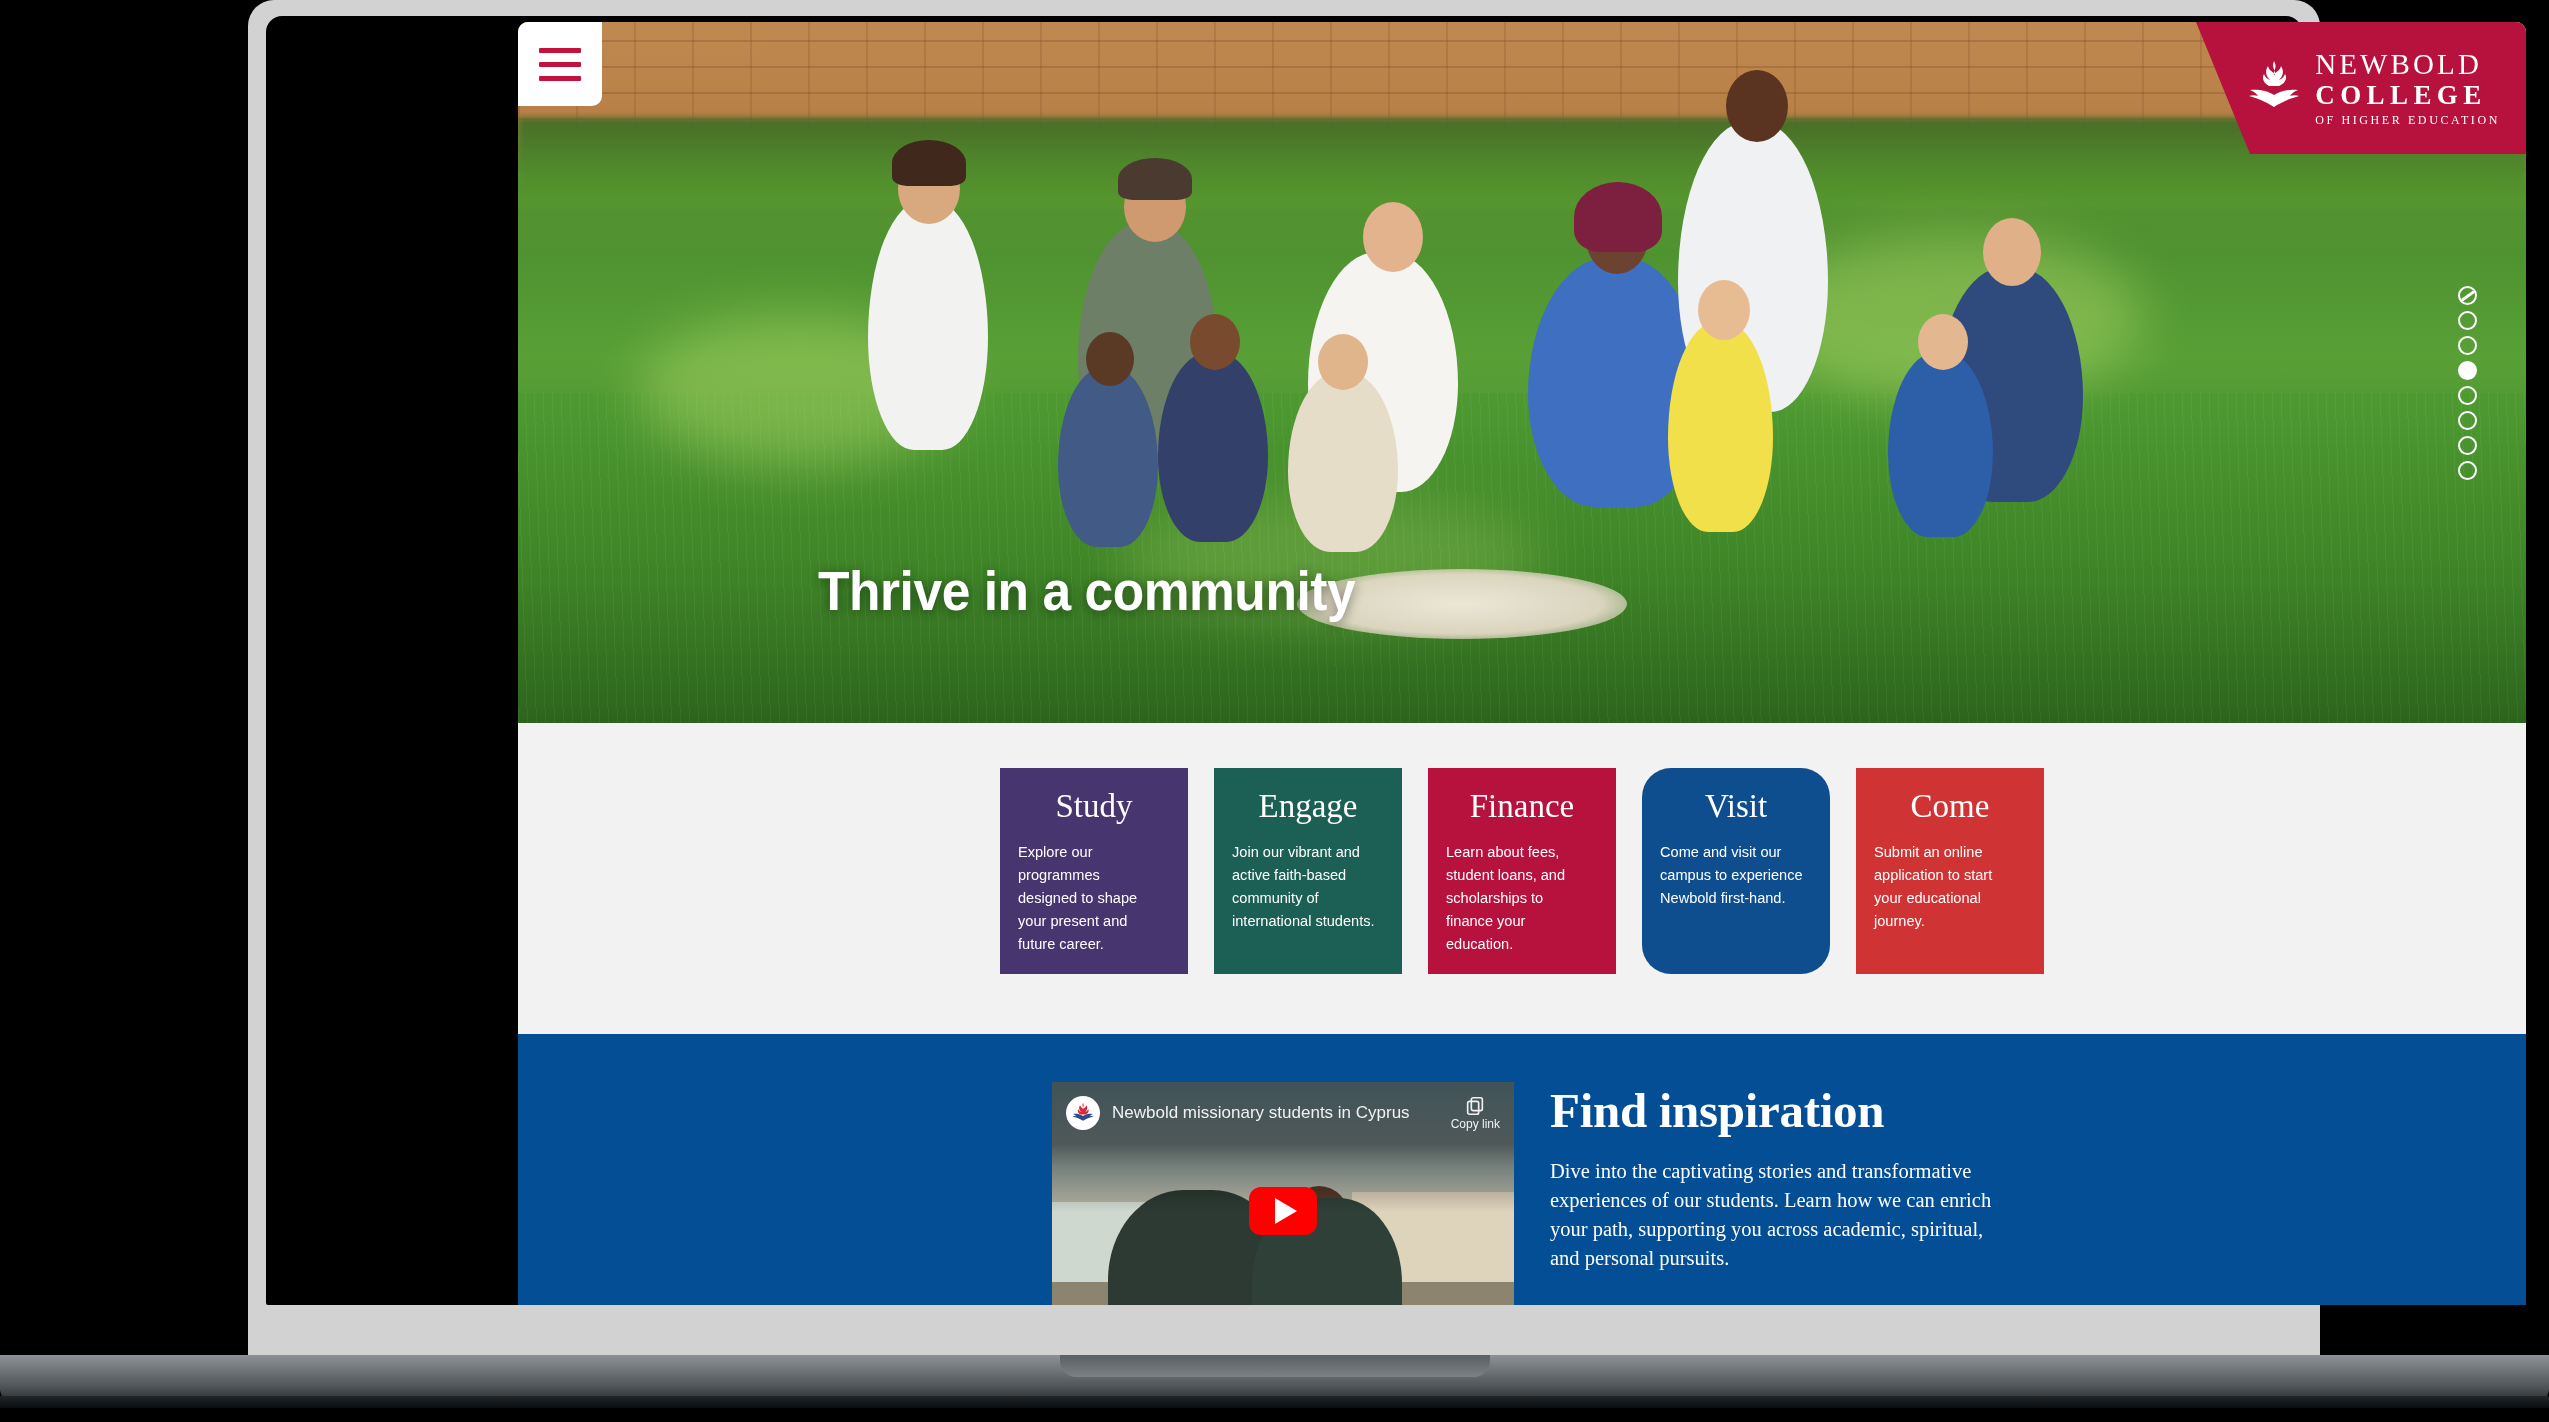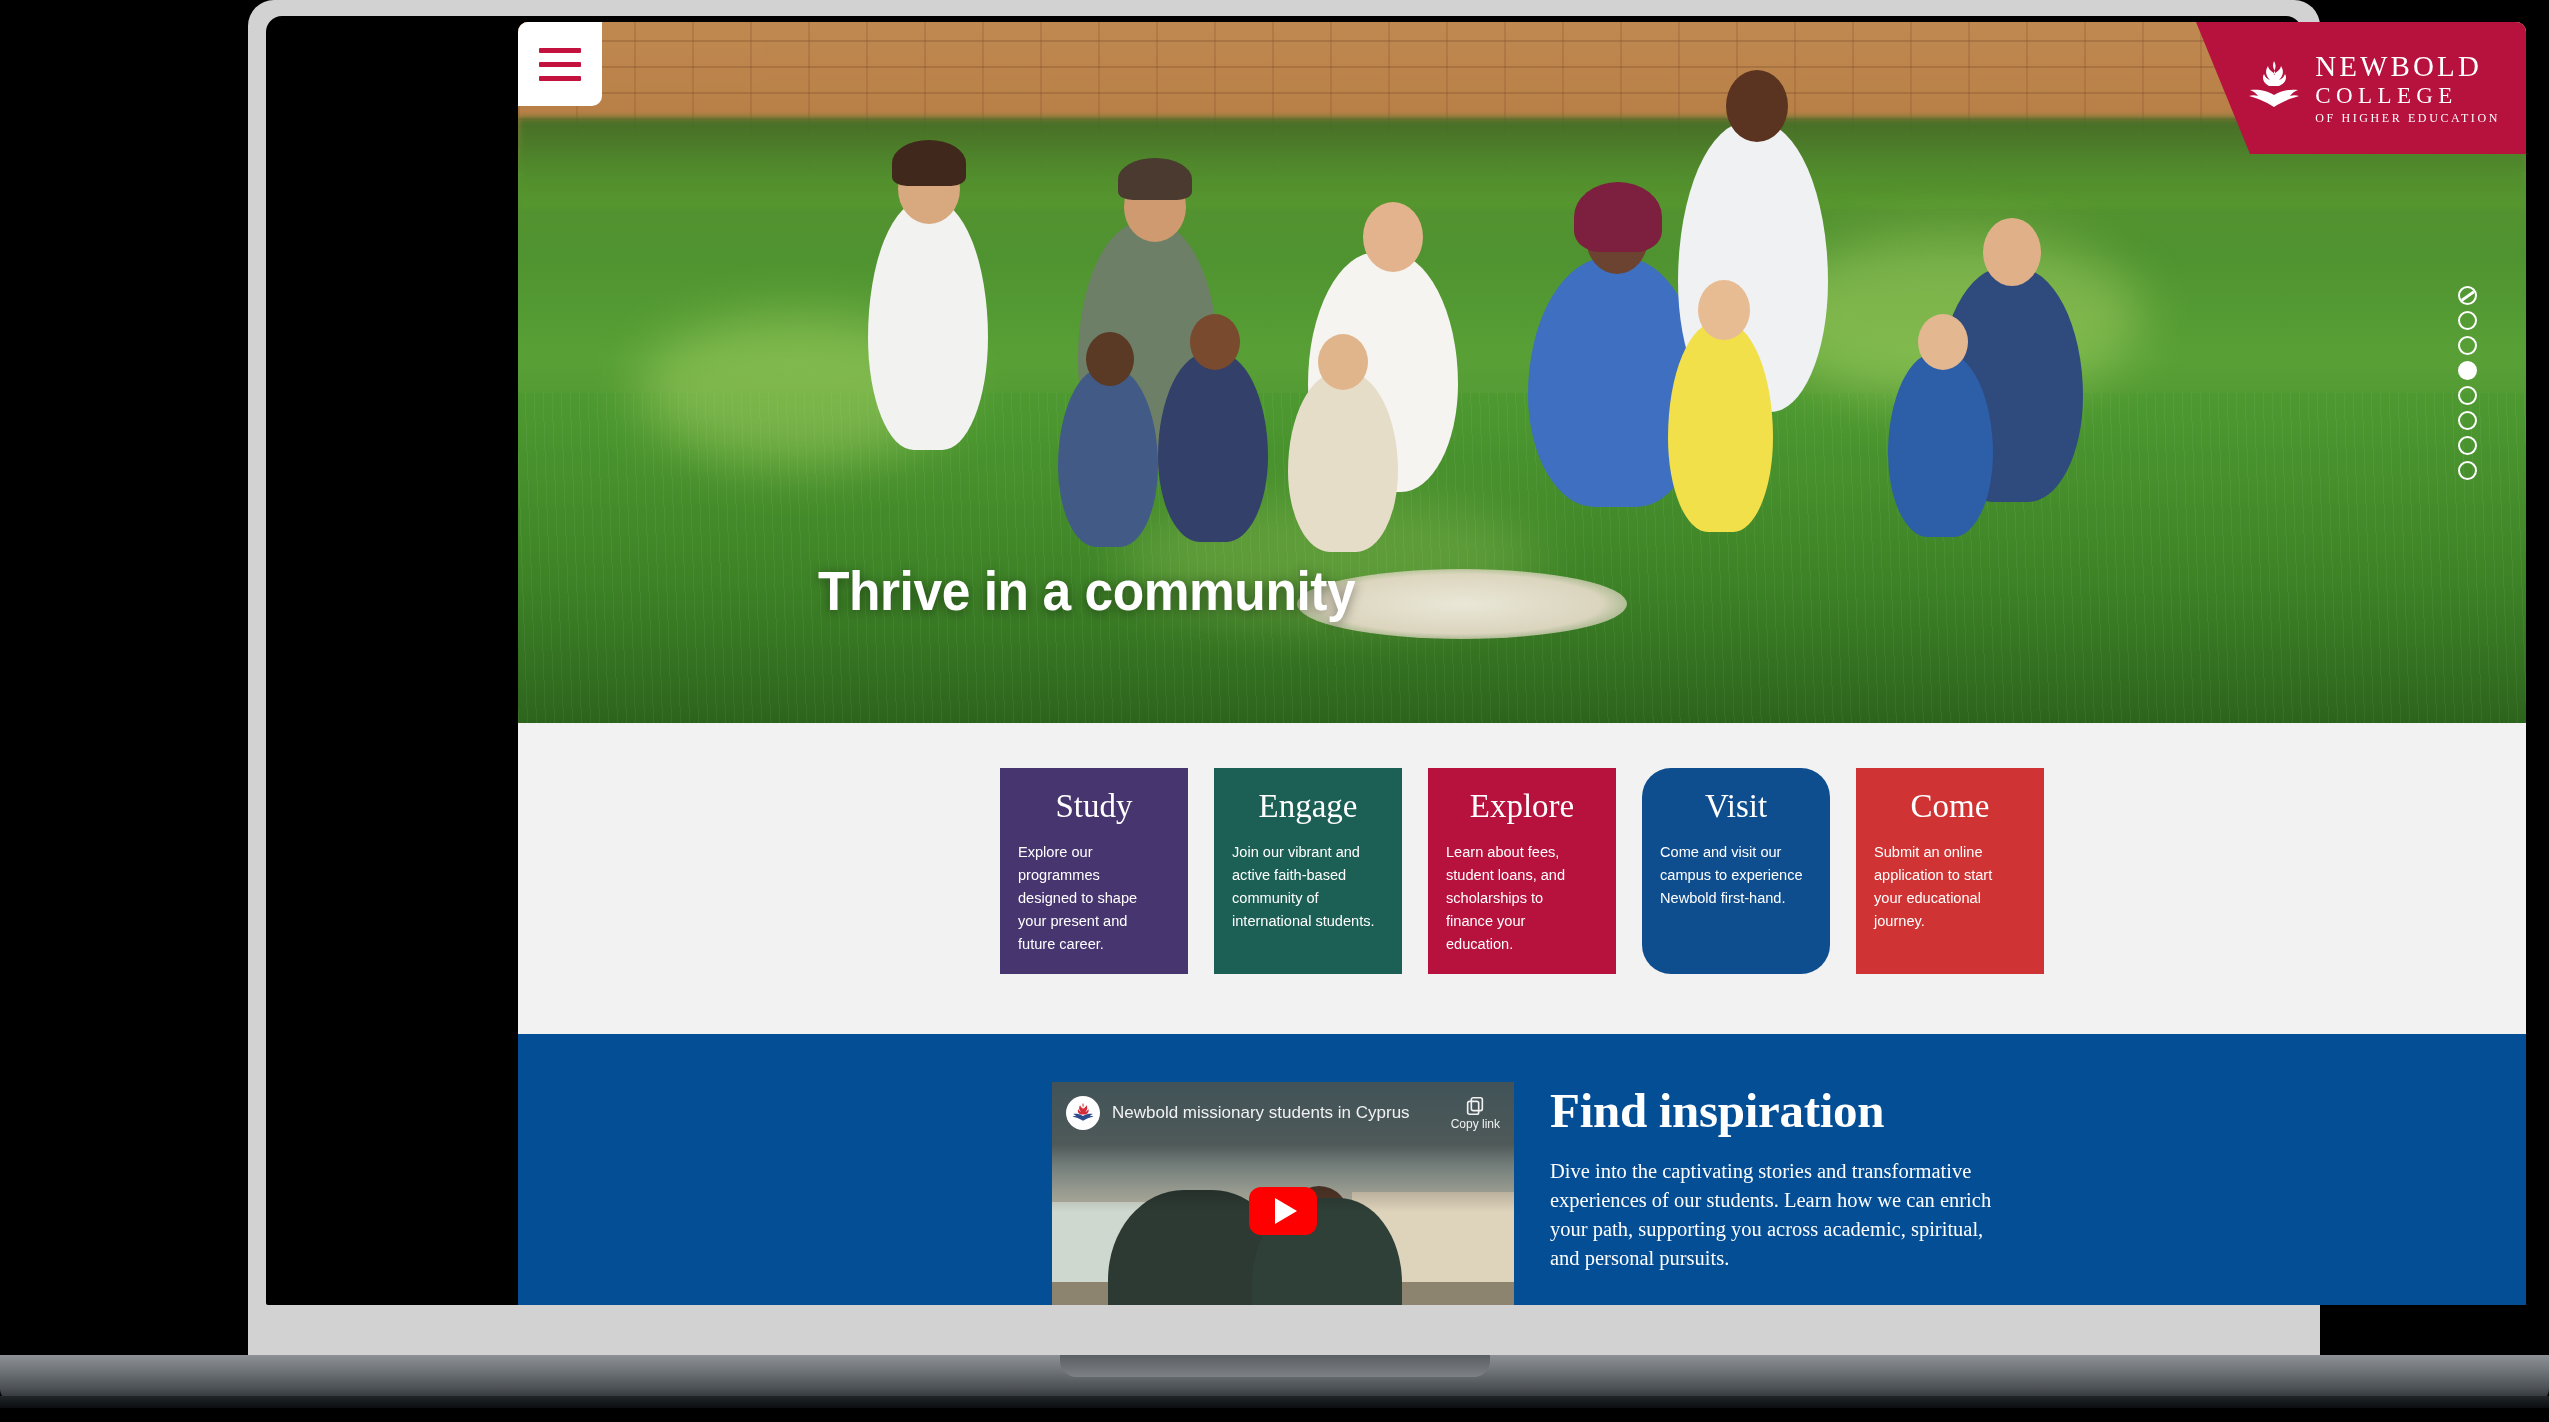--- a/index.html
+++ b/index.html
@@ -67,21 +67,21 @@
 
   #logo-flag{position:absolute;right:0;top:0;width:330px;height:132px;z-index:6;
         background:#b7113e;
         clip-path:polygon(0 0, 100% 0, 100% 100%, 54px 100%);
         display:flex;align-items:center;justify-content:flex-end;
         padding-right:26px;box-sizing:border-box;gap:14px;}
   #logo-mark{width:54px;height:58px;flex:0 0 auto;}
   #logo-text{display:flex;flex-direction:column;align-items:flex-start;
         color:#fff;font-family:"Liberation Serif",serif;line-height:1;justify-content:center;}
   #logo-text .l1{font-size:29px;letter-spacing:3.1px;}
-  #logo-text .l2{font-size:23px;letter-spacing:5.4px;margin-top:3px;}
+  #logo-text .l2{font-size:27px;letter-spacing:5.4px;margin-top:3px;font-weight:bold;}
   #logo-text .l3{font-size:12px;letter-spacing:2.6px;margin-top:5px;}
 
   #slider-dots{position:absolute;right:49px;top:264px;z-index:6;
         display:flex;flex-direction:column;align-items:center;gap:6px;}
   .dot{width:19px;height:19px;border-radius:50%;border:2.5px solid #fff;
        box-sizing:border-box;cursor:pointer;}
   .dot.active{background:#fff;}
   .dot.pause{position:relative;overflow:hidden;}
   .dot.pause:after{content:"";position:absolute;left:-2px;top:6px;width:21px;height:2.5px;
        background:#fff;transform:rotate(-35deg);}
@@ -229,21 +229,21 @@
       <div id="cards">
         <div class="card" style="background:#47356f;">
           <div class="card-title">Study</div>
           <div class="card-body">Explore our programmes designed to shape your present and future career.</div>
         </div>
         <div class="card" style="background:#1c5f55;">
           <div class="card-title">Engage</div>
           <div class="card-body">Join our vibrant and active faith-based community of international students.</div>
         </div>
         <div class="card" style="background:#b7113e;">
-          <div class="card-title">Explore</div>
+          <div class="card-title">Finance</div>
           <div class="card-body">Learn about fees, student loans, and scholarships to finance your education.</div>
         </div>
         <div class="card" style="background:#0e4e8f;border-radius:29px;">
           <div class="card-title">Visit</div>
           <div class="card-body">Come and visit our campus to experience Newbold first-hand.</div>
         </div>
         <div class="card" style="background:#cf3333;">
           <div class="card-title">Come</div>
           <div class="card-body">Submit an online application to start your educational journey.</div>
         </div>

